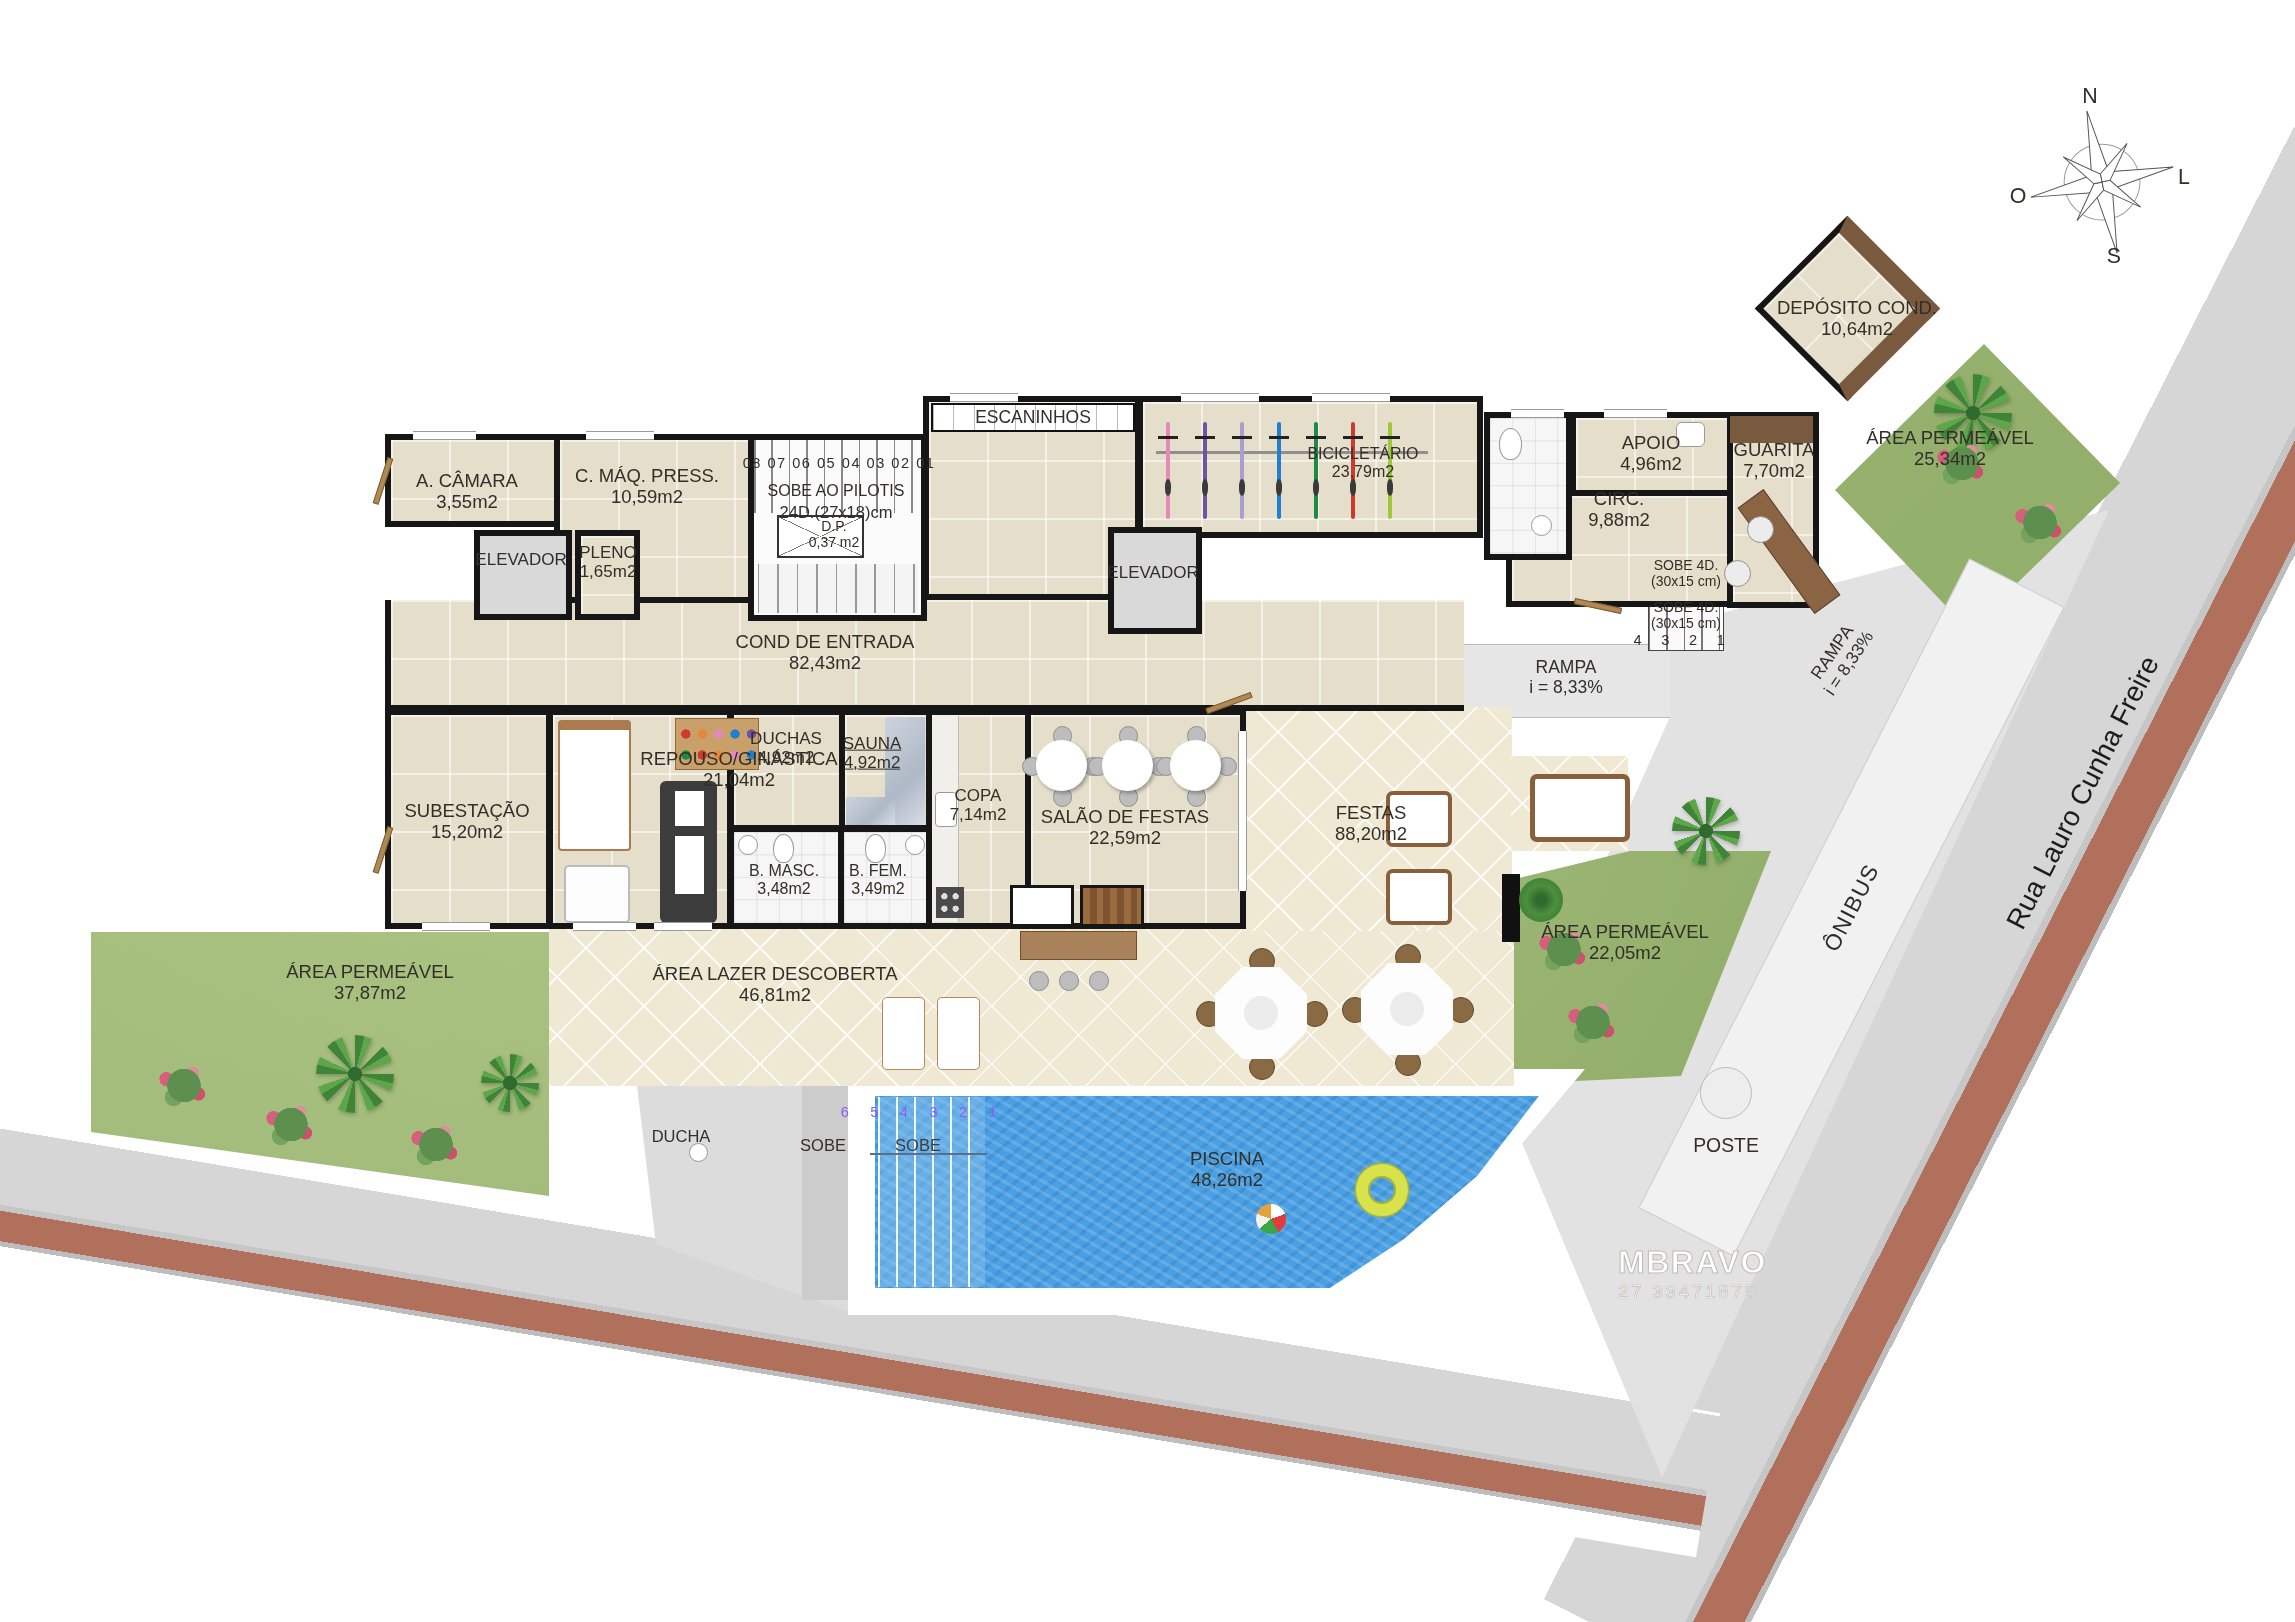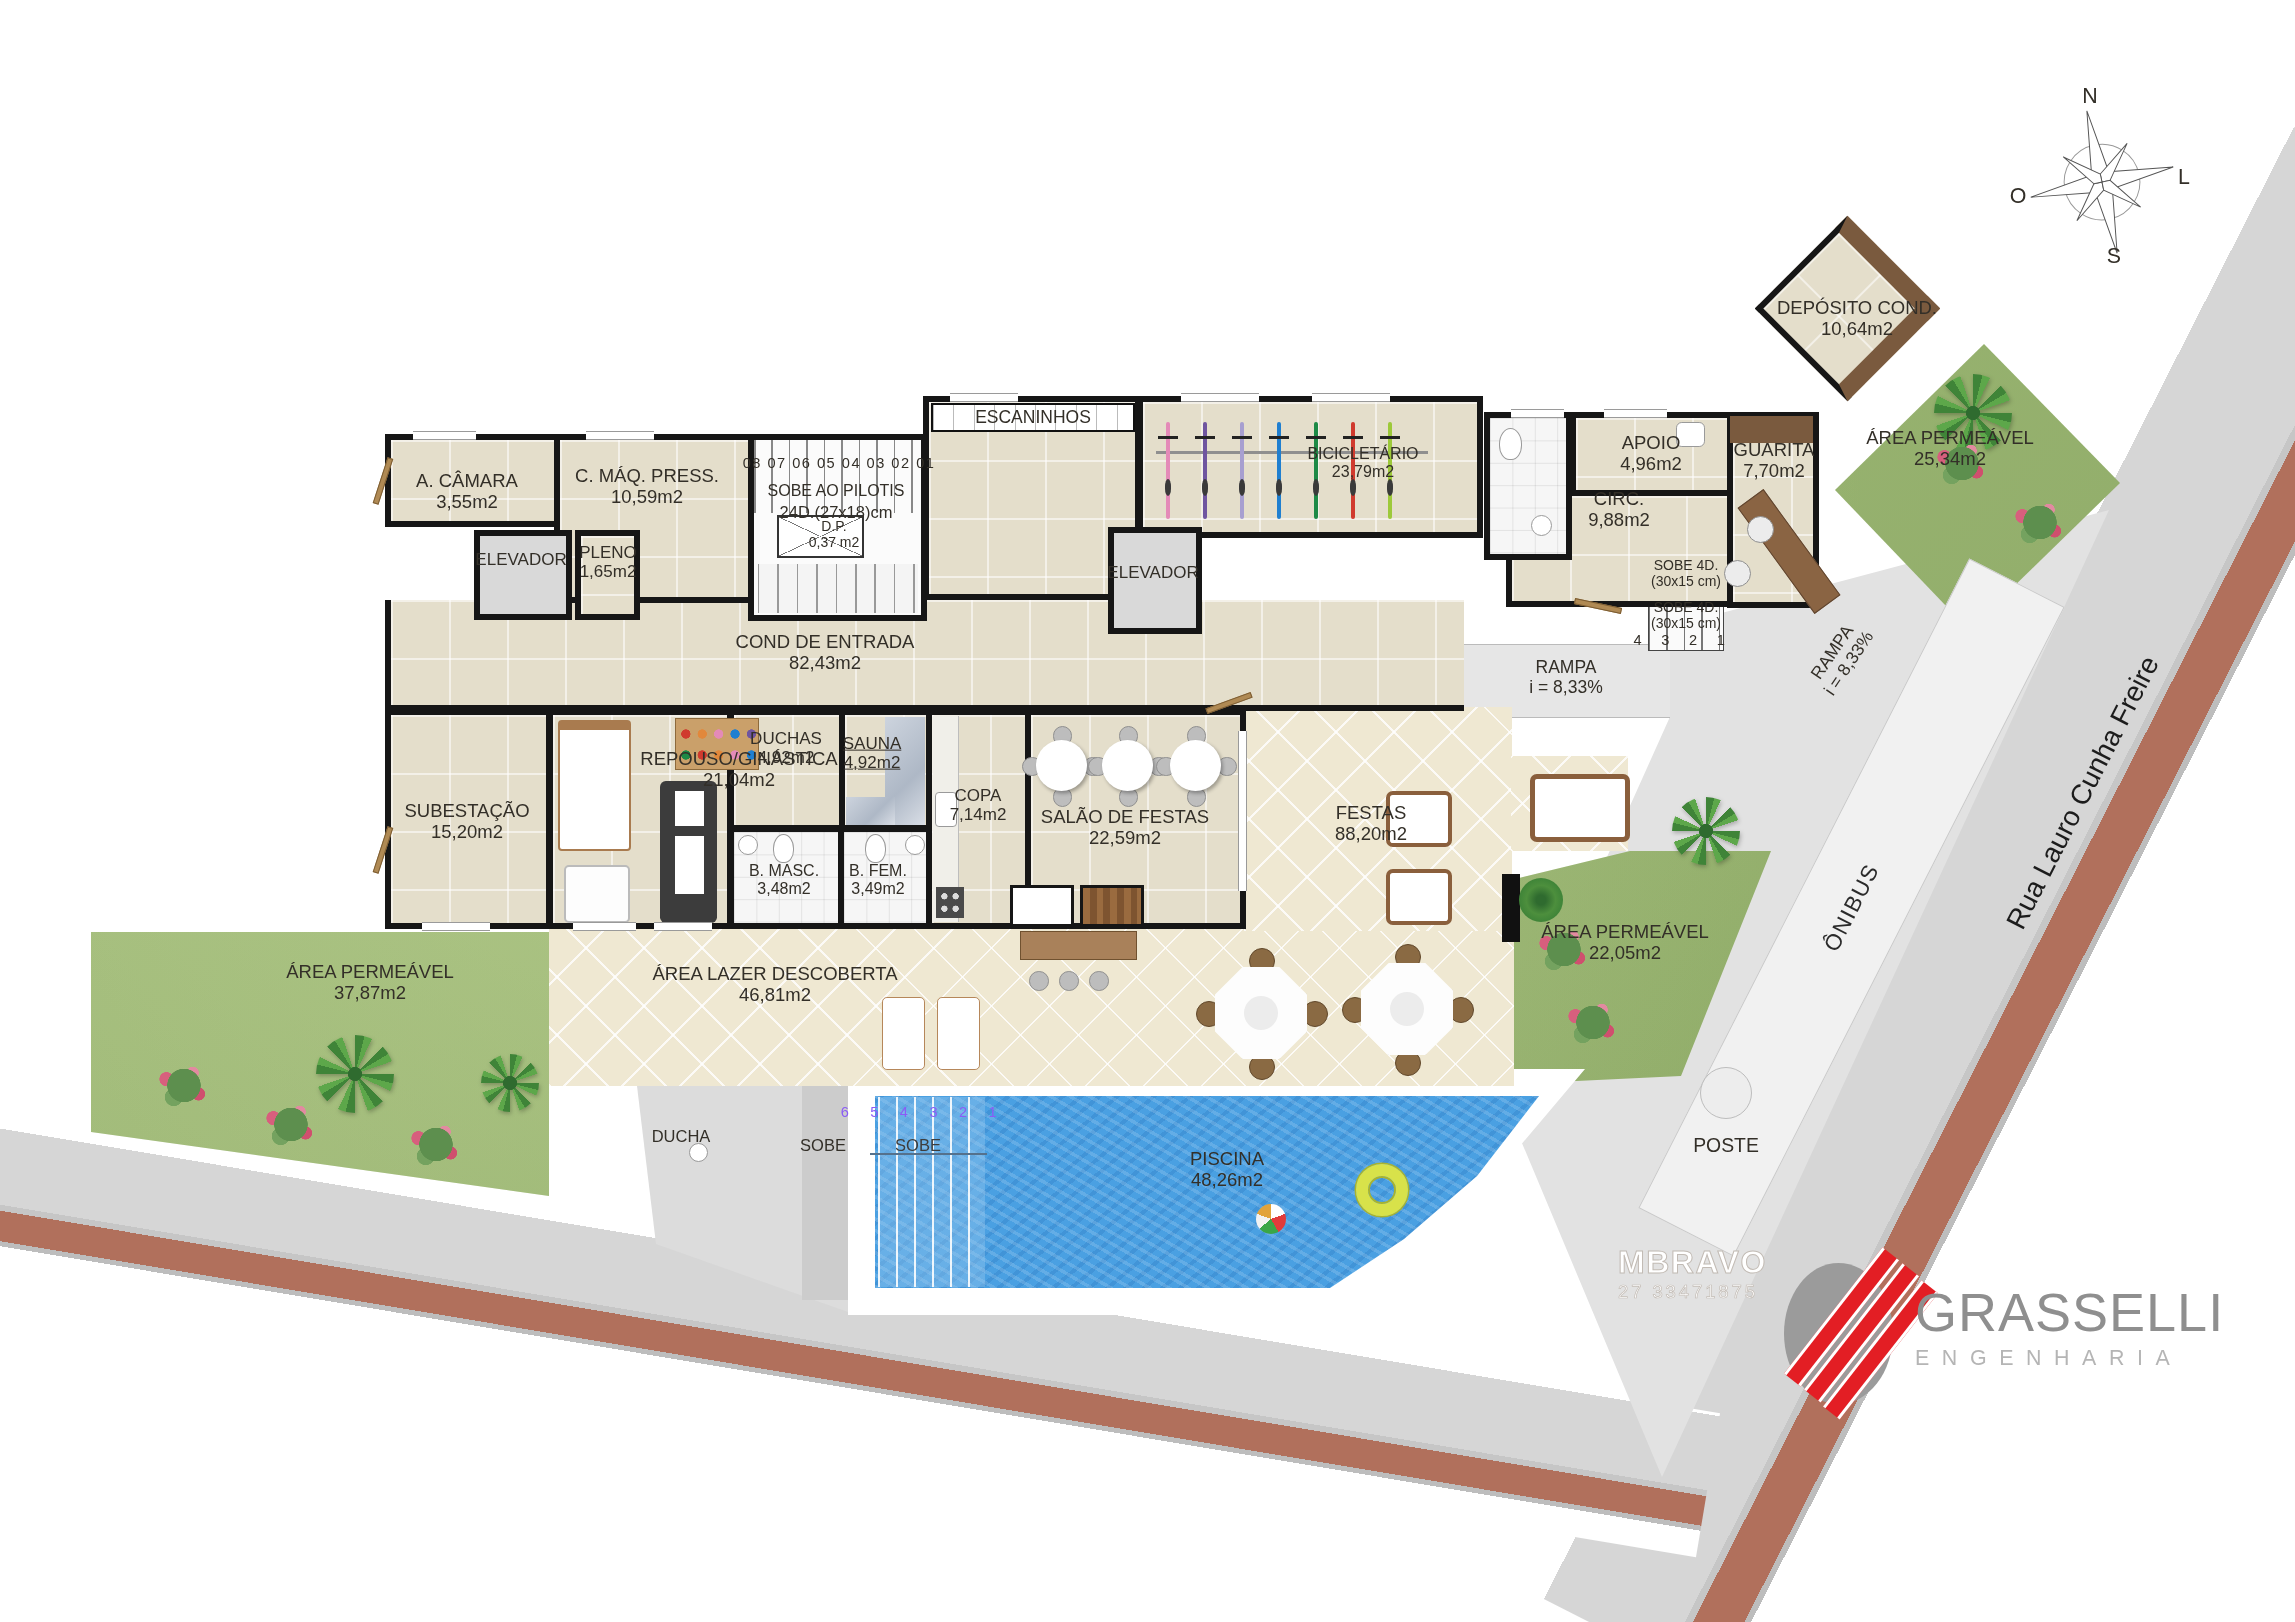--- a/index.html
+++ b/index.html
@@ -289,30 +289,20 @@
         <polygon points="-95,0 -12,12 0,0 -12,-12"></polygon>
       </g>
     </g>
   </svg>
 
   <div class="abs" style="left:1618px;top:1244px;z-index:30;text-align:left;">
     <div style="font-size:32px;font-weight:bold;color:#fff;-webkit-text-stroke:1px #c2bbb4;letter-spacing:1.5px;">MBRAVO</div>
     <div style="font-size:18.5px;color:#fff;-webkit-text-stroke:0.7px #c2bbb4;letter-spacing:2.9px;">27 33471875</div>
   </div>
 
-  <div class="abs" style="left:1769px;top:1234px;width:389px;height:175px;z-index:30;">
-    <div class="abs" style="left:14.6px;top:29px;width:109px;height:141px;background:#9b9b9b;border-radius:50%;"></div>
-    <div class="abs" style="left:62px;top:2.9px;width:21.4px;height:160px;background:#e31e24;border-left:3.9px solid #fff;border-right:3.9px solid #fff;transform:rotate(38deg);"></div>
-    <div class="abs" style="left:82px;top:19.4px;width:21.4px;height:160px;background:#e31e24;border-left:3.9px solid #fff;border-right:3.9px solid #fff;transform:rotate(38deg);"></div>
-    <div class="abs" style="left:101px;top:36px;width:21.4px;height:160px;background:#e31e24;border-left:3.9px solid #fff;border-right:3.9px solid #fff;transform:rotate(38deg);"></div>
-    <div class="abs" style="left:146px;top:47px;width:243px;">
-      <div style="font-size:54px;color:#8f8f8f;letter-spacing:1px;">GRASSELLI</div>
-      <div style="font-size:21.4px;color:#b5b5b5;letter-spacing:12.6px;margin-top:2.9px;">ENGENHARIA</div>
-    </div>
-  </div>
 
 <div class="lbl" style="left: 467px; top: 491px; font-size: 18.5px;">A. CÂMARA
 3,55m2</div>
     <div class="lbl" style="left: 647px; top: 486px; font-size: 18.5px;">C. MÁQ. PRESS.
 10,59m2</div>
     <div class="lbl" style="left: 836px; top: 491px; font-size: 16px;">SOBE AO PILOTIS</div>
     <div class="lbl" style="left: 836px; top: 512px; font-size: 16.5px;">24D.(27x18)cm</div>
     <div class="lbl" style="left: 839px; top: 463px; font-size: 14.6px; letter-spacing: 1.5px;">08 07 06 05 04 03 02 01</div>
     <div class="lbl" style="left: 834px; top: 535px; font-size: 14px;">D.P.
 0,37 m2</div>

